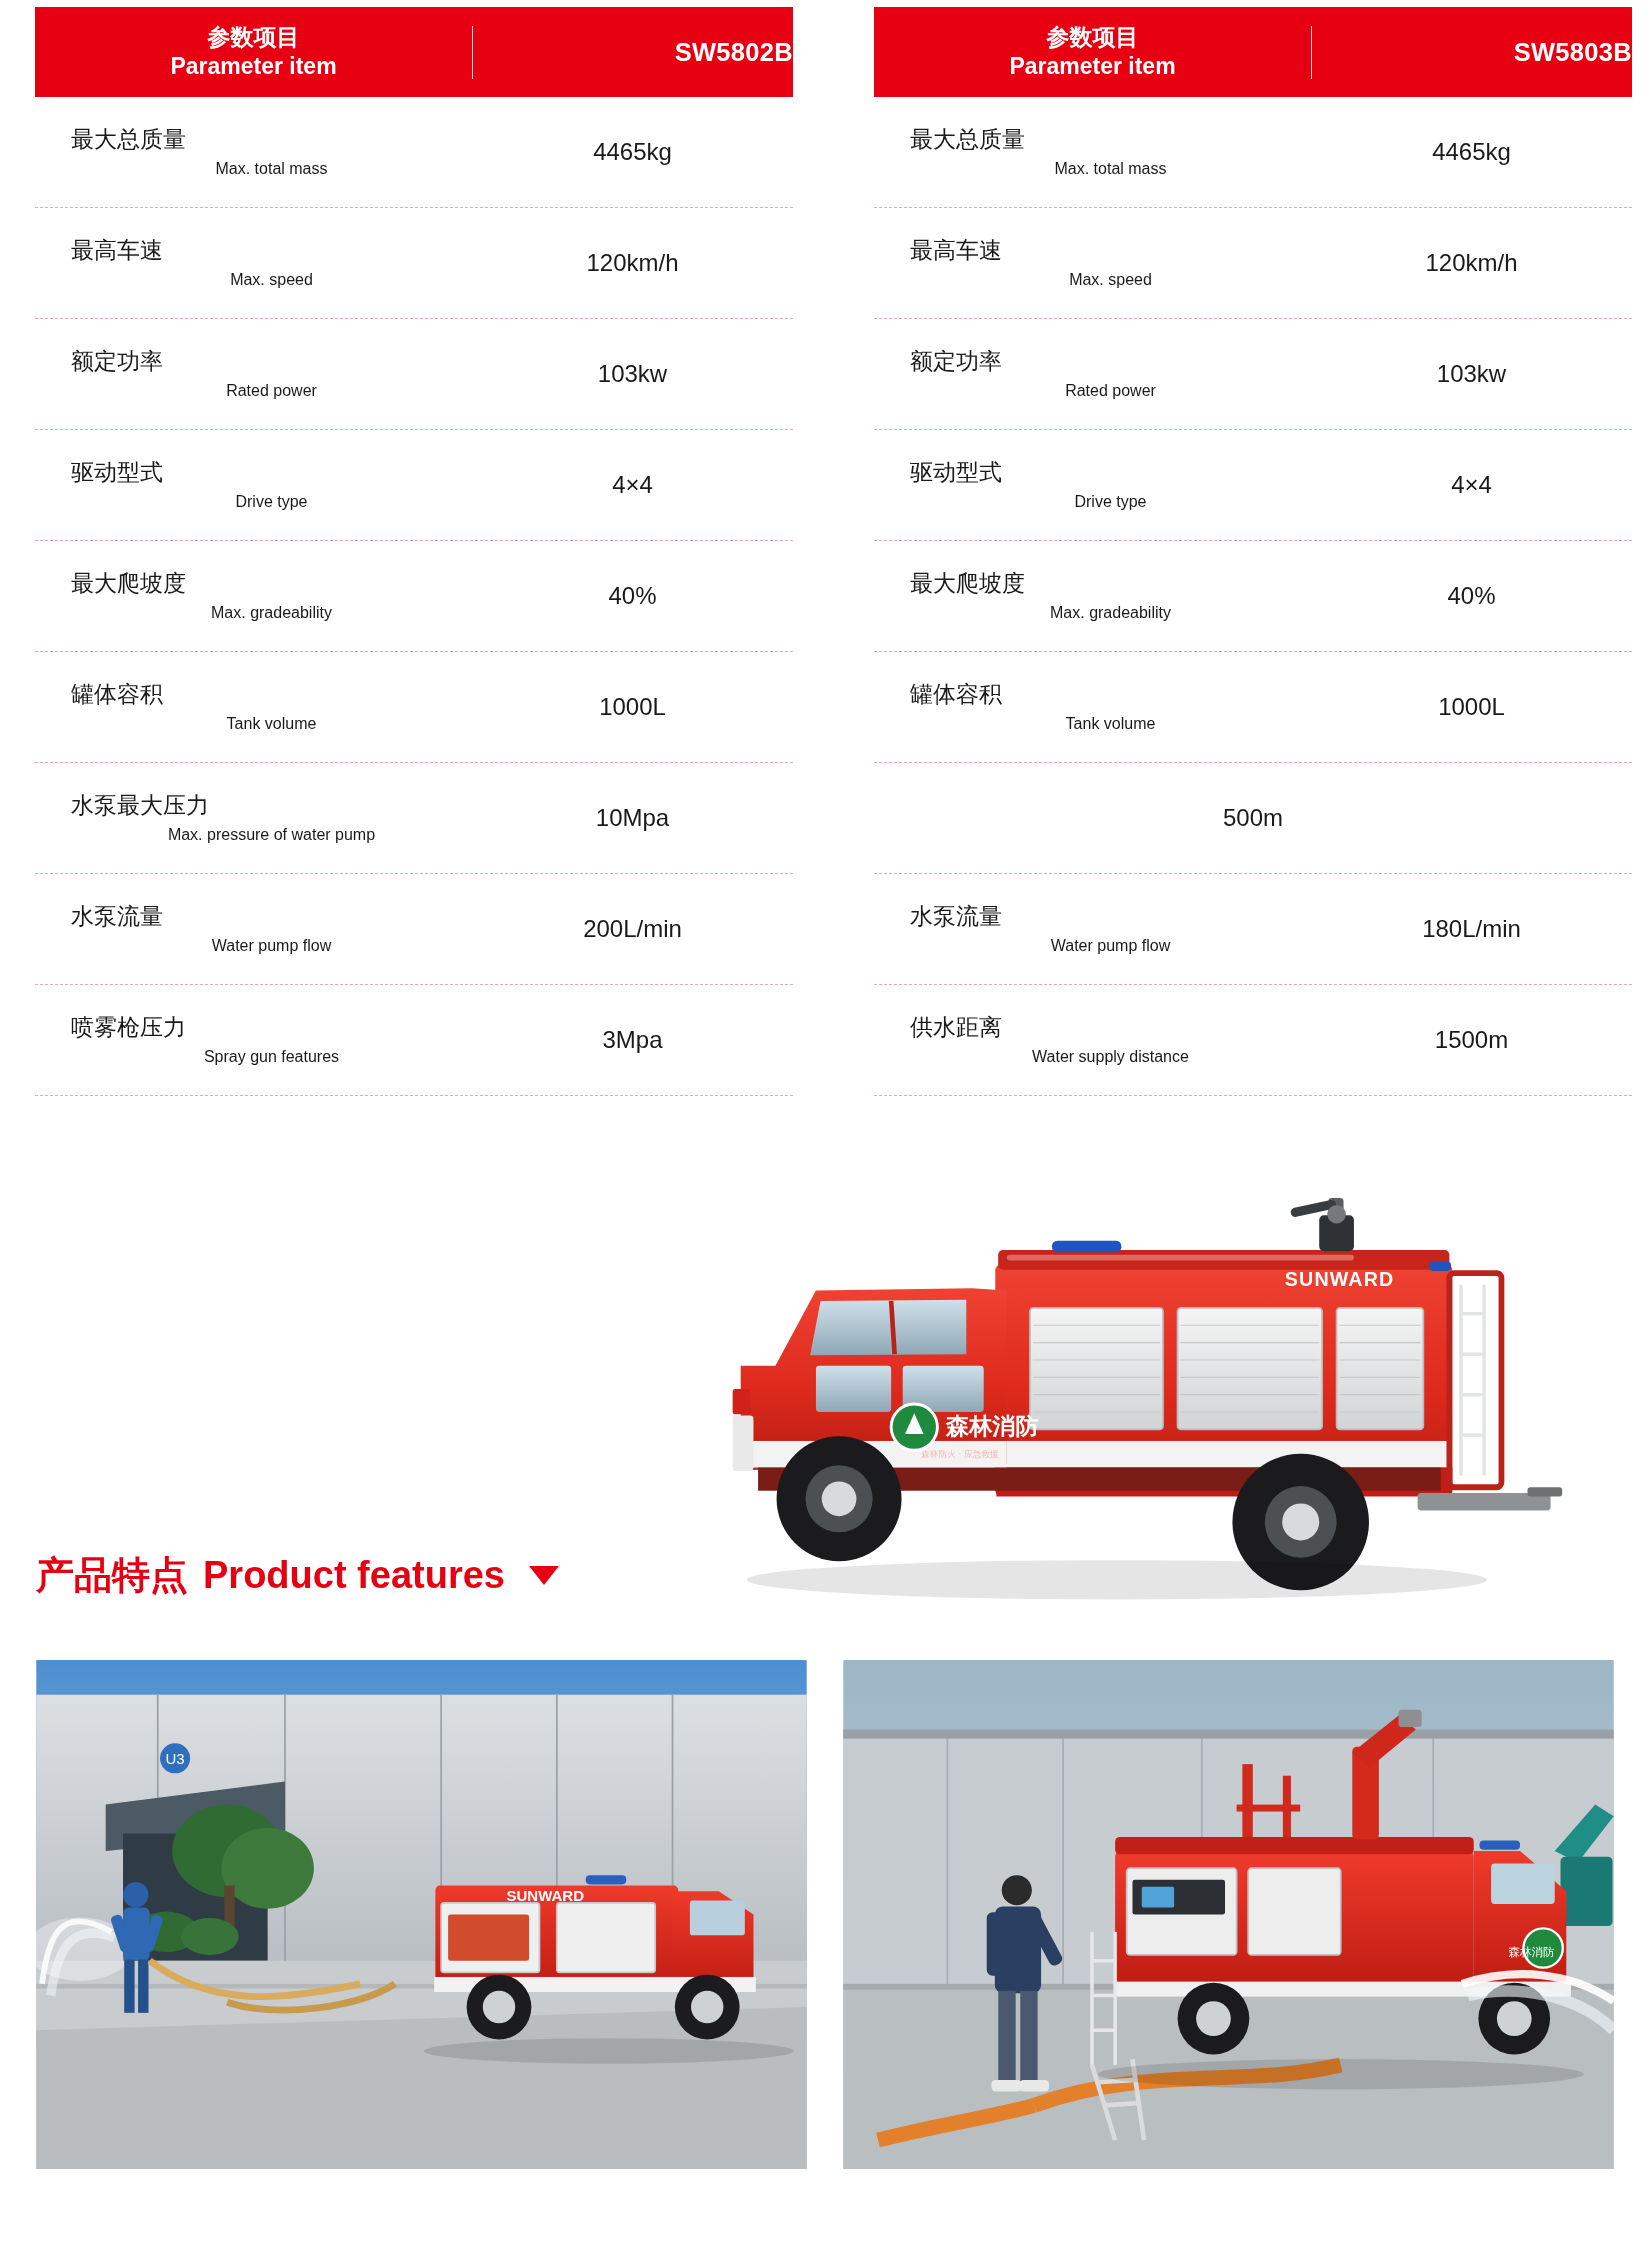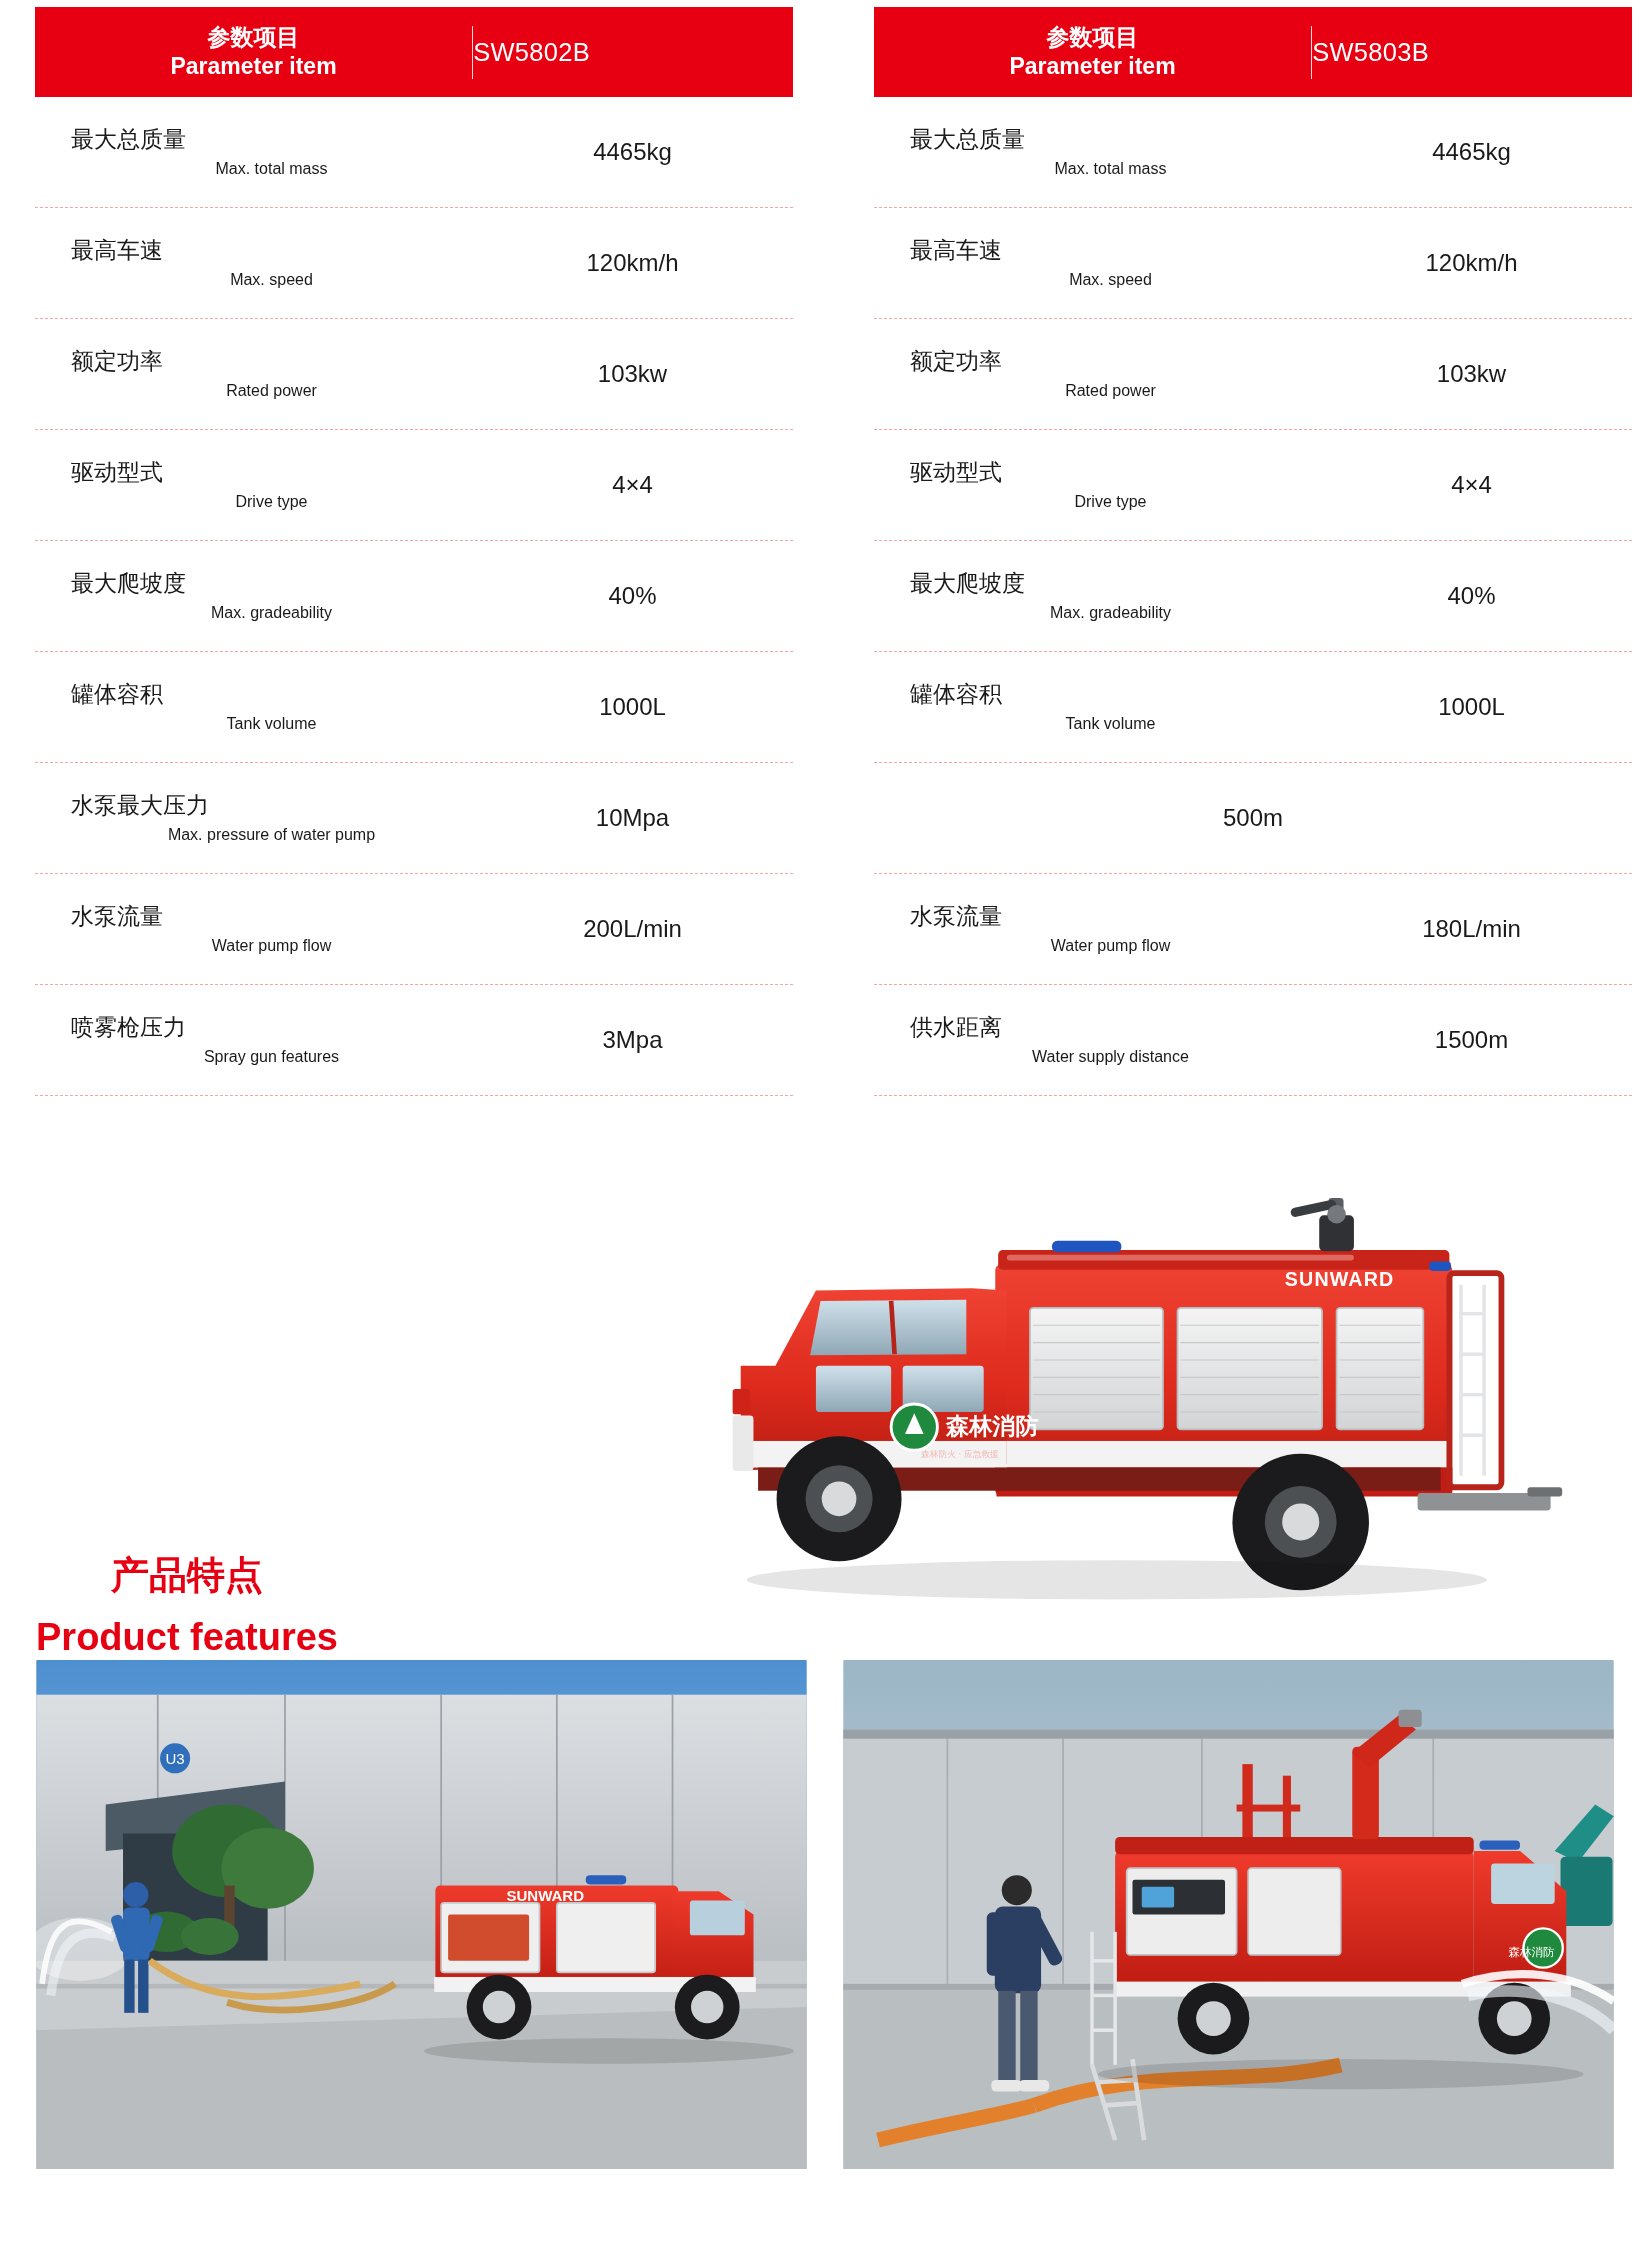--- a/index.html
+++ b/index.html
@@ -49,22 +49,22 @@
     font-size: 23px;
   }
   .spec-head .head-sep {
     width: 1.2px;
     height: 53px;
     background: rgba(255,255,255,0.85);
     flex: 0 0 1.2px;
   }
   .spec-head .head-right {
     flex: 1;
-    text-align: left;
-    font-weight: normal;
+    text-align: right;
+    font-weight: bold;
     font-size: 25.5px;
     letter-spacing: 0.3px;
   }
   .head-cn { display: block; }
   .head-en { display: block; }
 
   .spec-row {
     display: flex;
     align-items: center;
     min-height: 111px;
@@ -110,21 +110,20 @@
     position: absolute;
     left: 36px;
     top: 1550px;
     display: flex;
     align-items: center;
     gap: 15px;
     color: #e60012;
     font-weight: bold;
     font-size: 38px;
     white-space: nowrap;
-    flex-direction: column;
   }
   .features-title .tri {
     display: inline-block;
     width: 0;
     height: 0;
     margin-left: 9.3px;
     border-left: 15px solid transparent;
     border-right: 15px solid transparent;
     border-top: 19.7px solid #e60012;
   }

